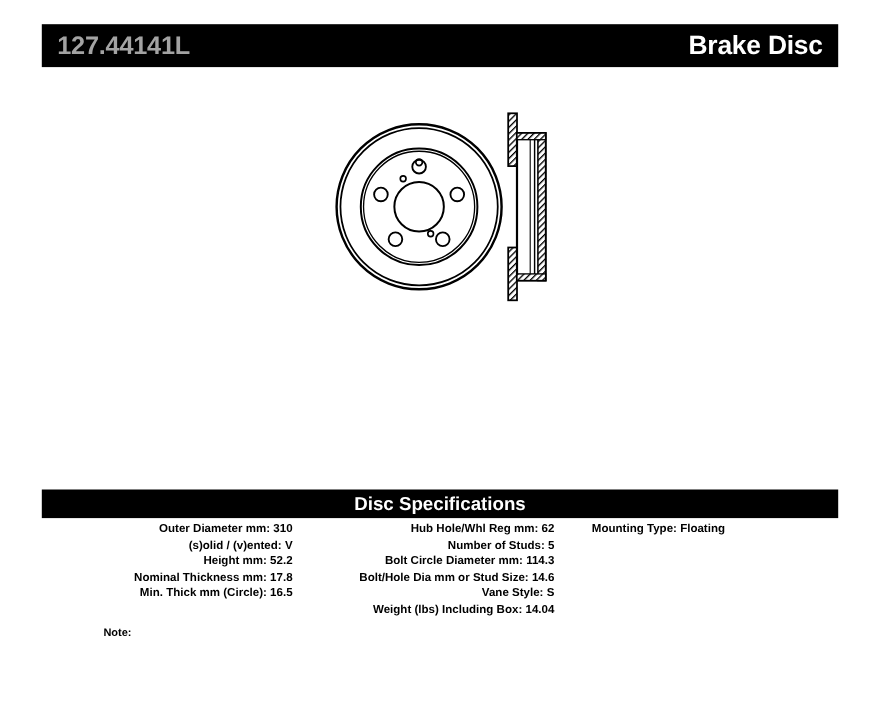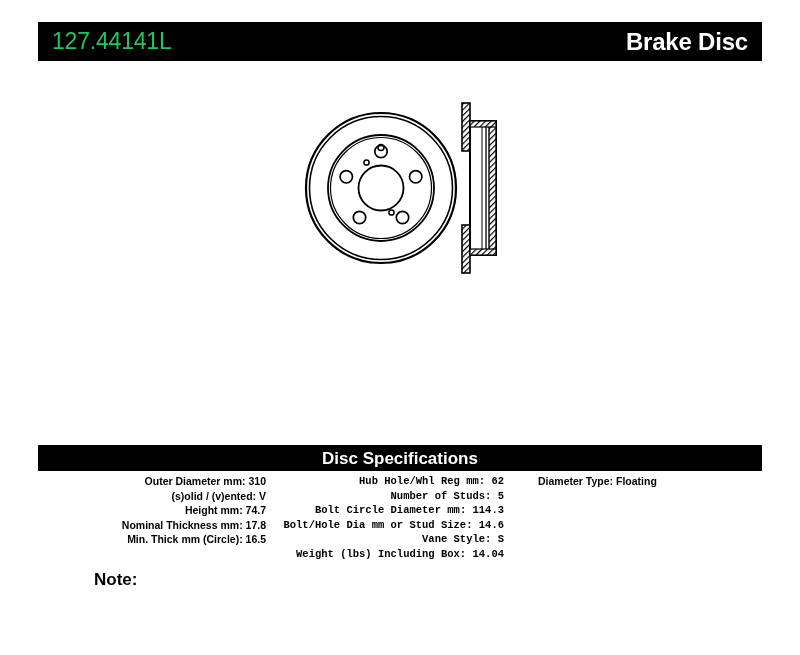--- a/index.html
+++ b/index.html
@@ -24,23 +24,23 @@
     top: 22px;
     width: 724px;
     height: 39px;
     background: #000000;
     display: flex;
     align-items: center;
     justify-content: space-between;
     padding: 0 14px;
   }
   .part-number {
-    color: #22c55e;
+    color: #a3a3a3;
     font-size: 23px;
-    font-weight: normal;
+    font-weight: bold;
     letter-spacing: -0.2px;
     line-height: 1;
   }
   .product-type {
     color: #ffffff;
     font-size: 24px;
     font-weight: bold;
     letter-spacing: -0.2px;
     line-height: 1;
   }
@@ -94,21 +94,20 @@
     flex-direction: column;
   }
   .spec-col-left {
     width: 228px;
     align-items: flex-end;
   }
   .spec-col-mid {
     width: 230px;
     align-items: flex-end;
     margin-left: 8px;
-    font-family: Liberation Mono, monospace;
   }
   .spec-col-right {
     width: 250px;
     align-items: flex-start;
     padding-left: 34px;
   }
   .spec-row {
     font-size: 10.5px;
     font-weight: bold;
     line-height: 14.6px;
@@ -119,21 +118,21 @@
 
   
   .note-block {
     position: absolute;
     left: 94px;
     top: 571px;
     display: flex;
     align-items: baseline;
   }
   .note-label {
-    font-size: 17px;
+    font-size: 10px;
     font-weight: bold;
     line-height: 1;
   }
   .note-value {
     font-size: 12.5px;
     font-weight: bold;
     line-height: 1;
     margin-left: 4px;
     min-width: 200px;
   }
@@ -206,21 +205,21 @@
     <div class="spec-row">
       <span class="spec-label">Outer Diameter mm: </span>
       <span class="spec-value">310</span>
     </div>
     <div class="spec-row">
       <span class="spec-label">(s)olid / (v)ented: </span>
       <span class="spec-value">V</span>
     </div>
     <div class="spec-row">
       <span class="spec-label">Height mm: </span>
-      <span class="spec-value">74.7</span>
+      <span class="spec-value">52.2</span>
     </div>
     <div class="spec-row">
       <span class="spec-label">Nominal Thickness mm: </span>
       <span class="spec-value">17.8</span>
     </div>
     <div class="spec-row">
       <span class="spec-label">Min. Thick mm (Circle): </span>
       <span class="spec-value">16.5</span>
     </div>
   </div>
@@ -247,21 +246,21 @@
       <span class="spec-value">S</span>
     </div>
     <div class="spec-row">
       <span class="spec-label">Weight (lbs) Including Box: </span>
       <span class="spec-value">14.04</span>
     </div>
   </div>
 
   <div class="spec-col spec-col-right">
     <div class="spec-row">
-      <span class="spec-label">Diameter Type: </span>
+      <span class="spec-label">Mounting Type: </span>
       <span class="spec-value">Floating</span>
     </div>
   </div>
 
 </div>
 
 <div class="note-block">
   <span class="note-label">Note:</span>
   <span class="note-value"></span>
 </div>

